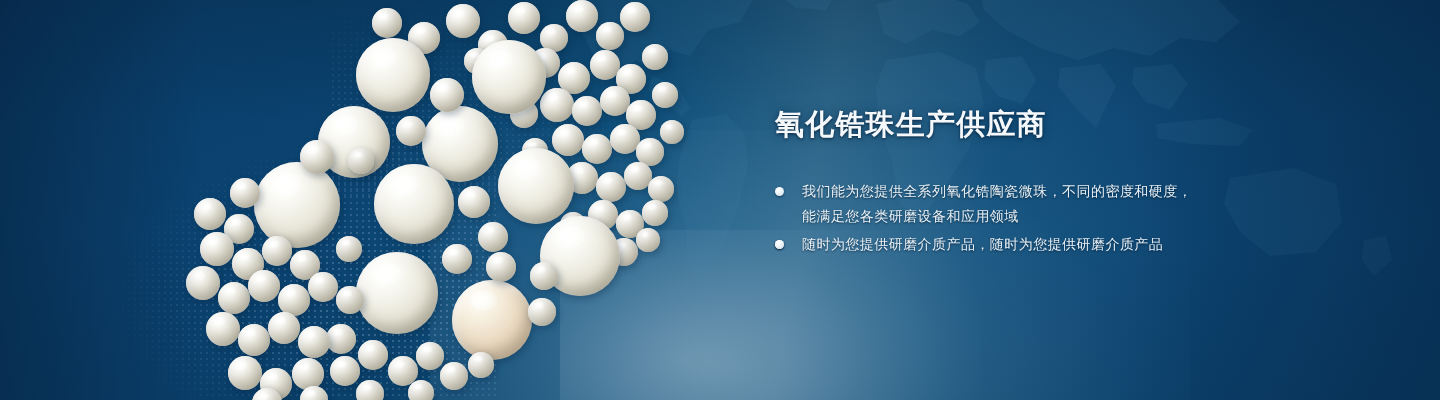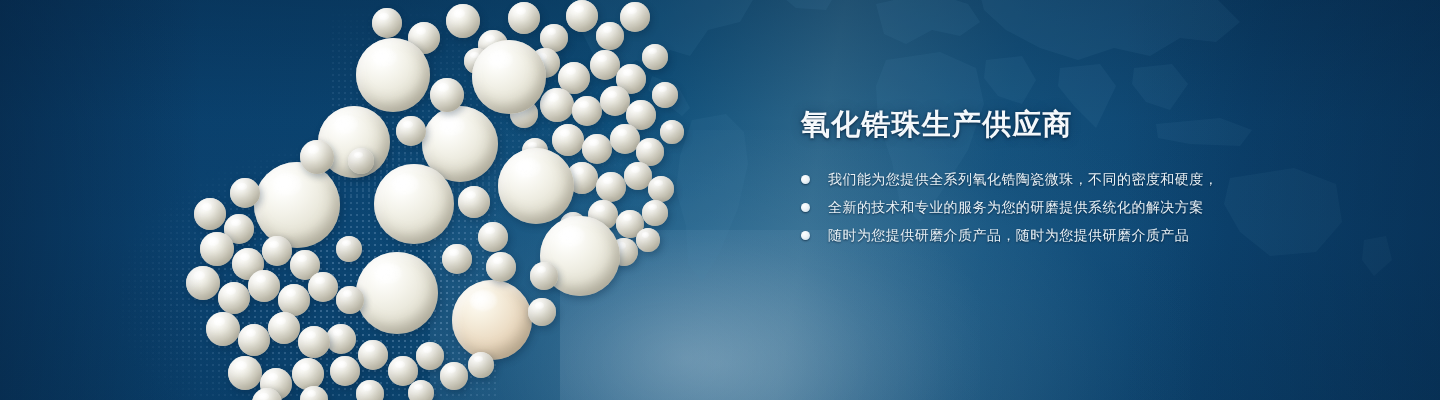--- a/index.html
+++ b/index.html
@@ -143,35 +143,35 @@
         #fffdf6 0%,
         #f7f0e0 22%,
         #ead9c0 55%,
         #d8c1a2 80%,
         #c0a487 100%);
   }
 
   
   .copy{
     position:absolute;
-    left:801px; top:106px;
+    left:775px; top:106px;
     width:620px;
   }
   .headline{
     font-size:29px;
     line-height:36px;
     font-weight:700;
     color:#f4f8fb;
     letter-spacing:1.2px;
     text-shadow:0 1px 3px rgba(2,22,44,.72), 0 0 12px rgba(6,40,74,.45);
     white-space:nowrap;
   }
   .bullets{
     list-style:none;
-    margin-top:25px;
+    margin-top:37px;
   }
   .bullet{
     position:relative;
     padding-left:27px;
     font-size:14px;
     line-height:25px;
     color:#e9f1f6;
     letter-spacing:.45px;
     text-shadow:0 1px 2px rgba(3,24,46,.7);
     margin-bottom:3px;
@@ -345,25 +345,25 @@
   <div class="bg-vignette"></div>
 
   <div class="copy">
     <h1 class="headline">氧化锆珠生产供应商</h1>
 
     <ul class="bullets">
 
       <li class="bullet">
         <span class="dot"></span>
         <span>我们能为您提供全系列氧化锆陶瓷微珠，不同的密度和硬度，</span>
+        <span class="line2">能满足您各类研磨设备和应用领域</span>
       </li>
 
       <li class="bullet">
         <span class="dot"></span>
-        <span>全新的技术和专业的服务为您的研磨提供系统化的解决方案</span>
       </li>
 
       <li class="bullet">
         <span class="dot"></span>
         <span>随时为您提供研磨介质产品，随时为您提供研磨介质产品</span>
       </li>
 
     </ul>
   </div>
 

